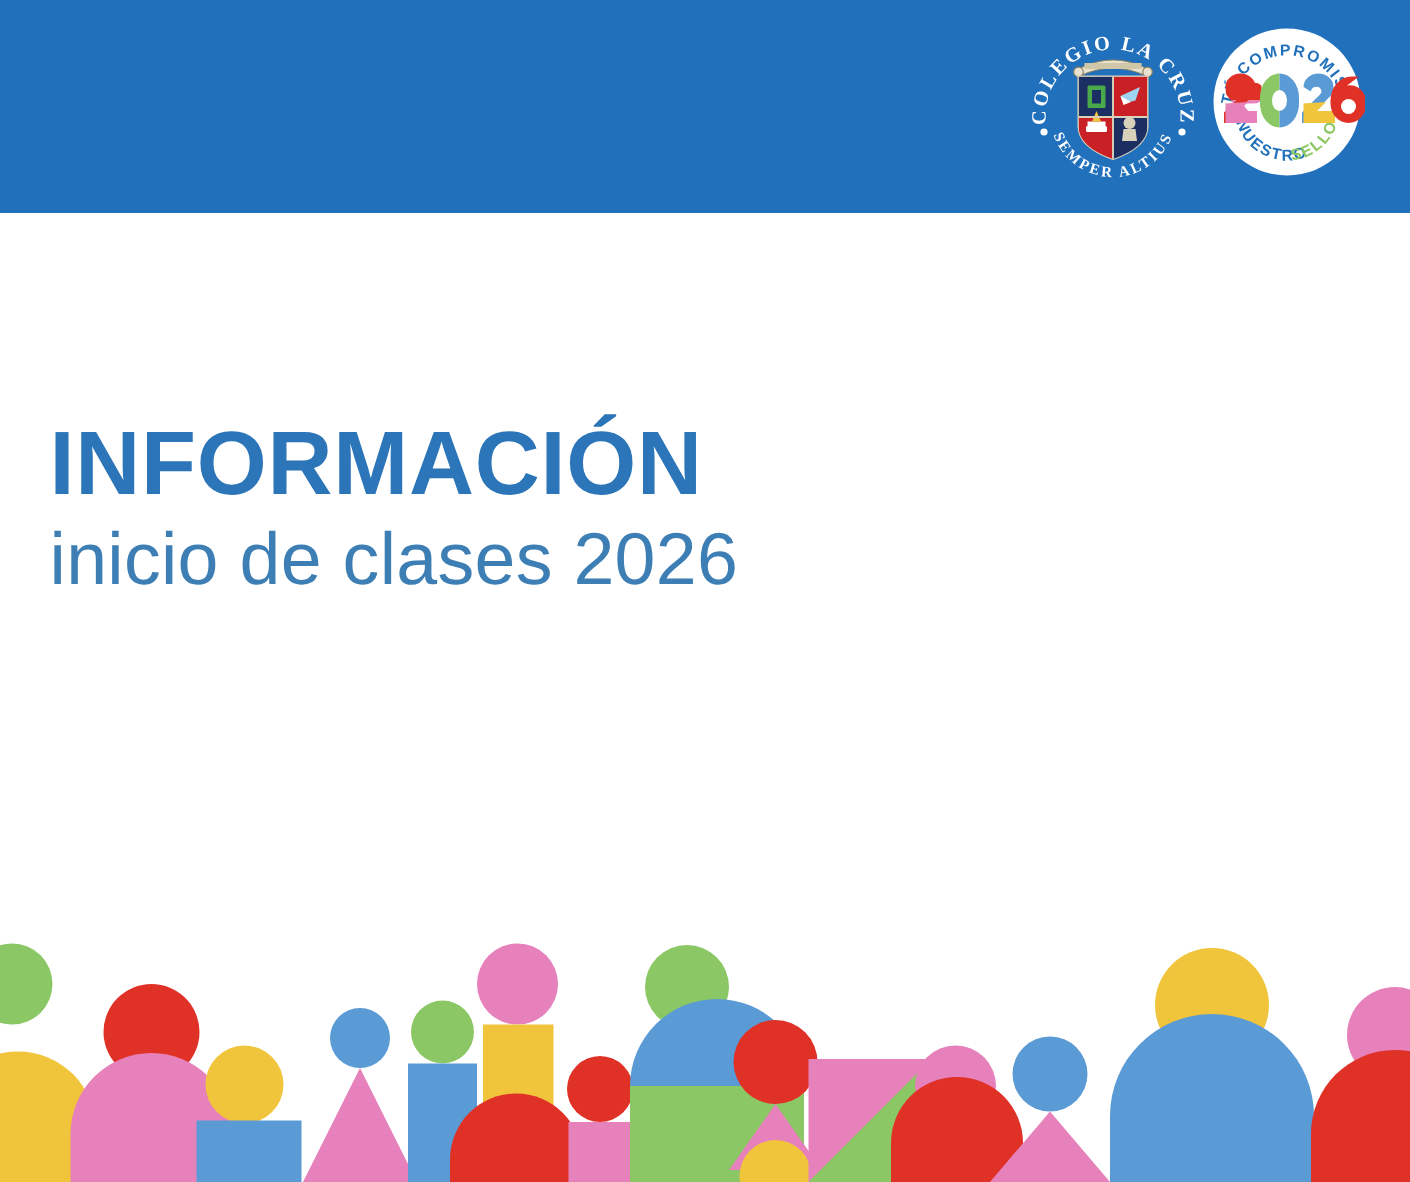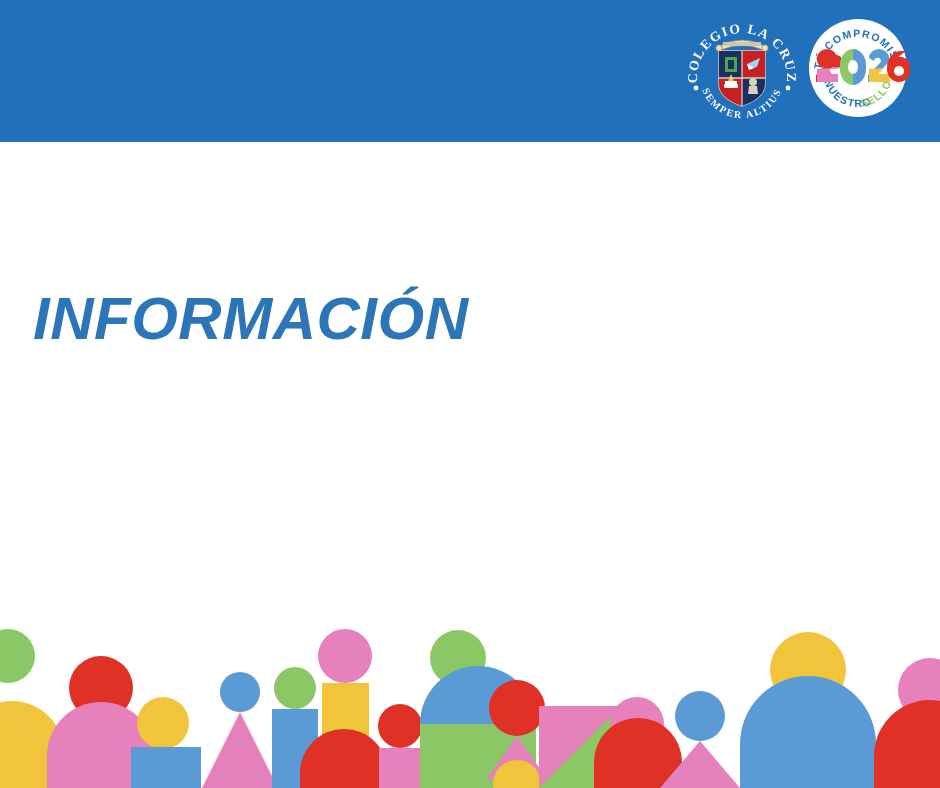--- a/index.html
+++ b/index.html
@@ -41,23 +41,22 @@
     left: 806px;
     top: 16px;
     width: 104px;
     height: 104px;
   }
 
   
   .title-block {
     position: absolute;
     left: 33px;
-    top: 288px;
+    top: 278px;
     width: 700px;
-    font-style: italic;
   }
   .title-main {
     font-size: 60px;
     font-weight: 700;
     letter-spacing: 0.5px;
     color: #2b75b8;
     line-height: 1.02;
     margin: 0;
     font-family: "Liberation Sans", sans-serif;
   }
@@ -185,20 +184,21 @@
             <path d="M 95 35 a 14 16 0 0 0 -14 16 v 2 a 12 13 0 0 0 24 0 a 11 12 0 0 0 -13 -12 l 8 -6 z" fill="#e03127"></path>
             <circle cx="93" cy="55" r="5" fill="#ffffff"></circle>
           </g>
         </g>
       </svg>
     </div>
   </div>
 
   <div class="title-block">
     <div class="title-main">INFORMACIÓN</div>
+    <div class="title-sub">inicio de clases 2026</div>
   </div>
 
   <div class="illustration">
     <svg viewBox="0 0 940 160" width="940" height="160" xmlns="http://www.w3.org/2000/svg" preserveAspectRatio="none">
       <rect x="0" y="0" width="940" height="160" fill="#ffffff"></rect>
 
       <g>
         <circle cx="8" cy="28" r="27" fill="#8cc765"></circle>
         <path d="M -40 160 L -40 125 A 52 52 0 0 1 64 125 L 64 160 Z" fill="#f0c53c"></path>
       </g>

